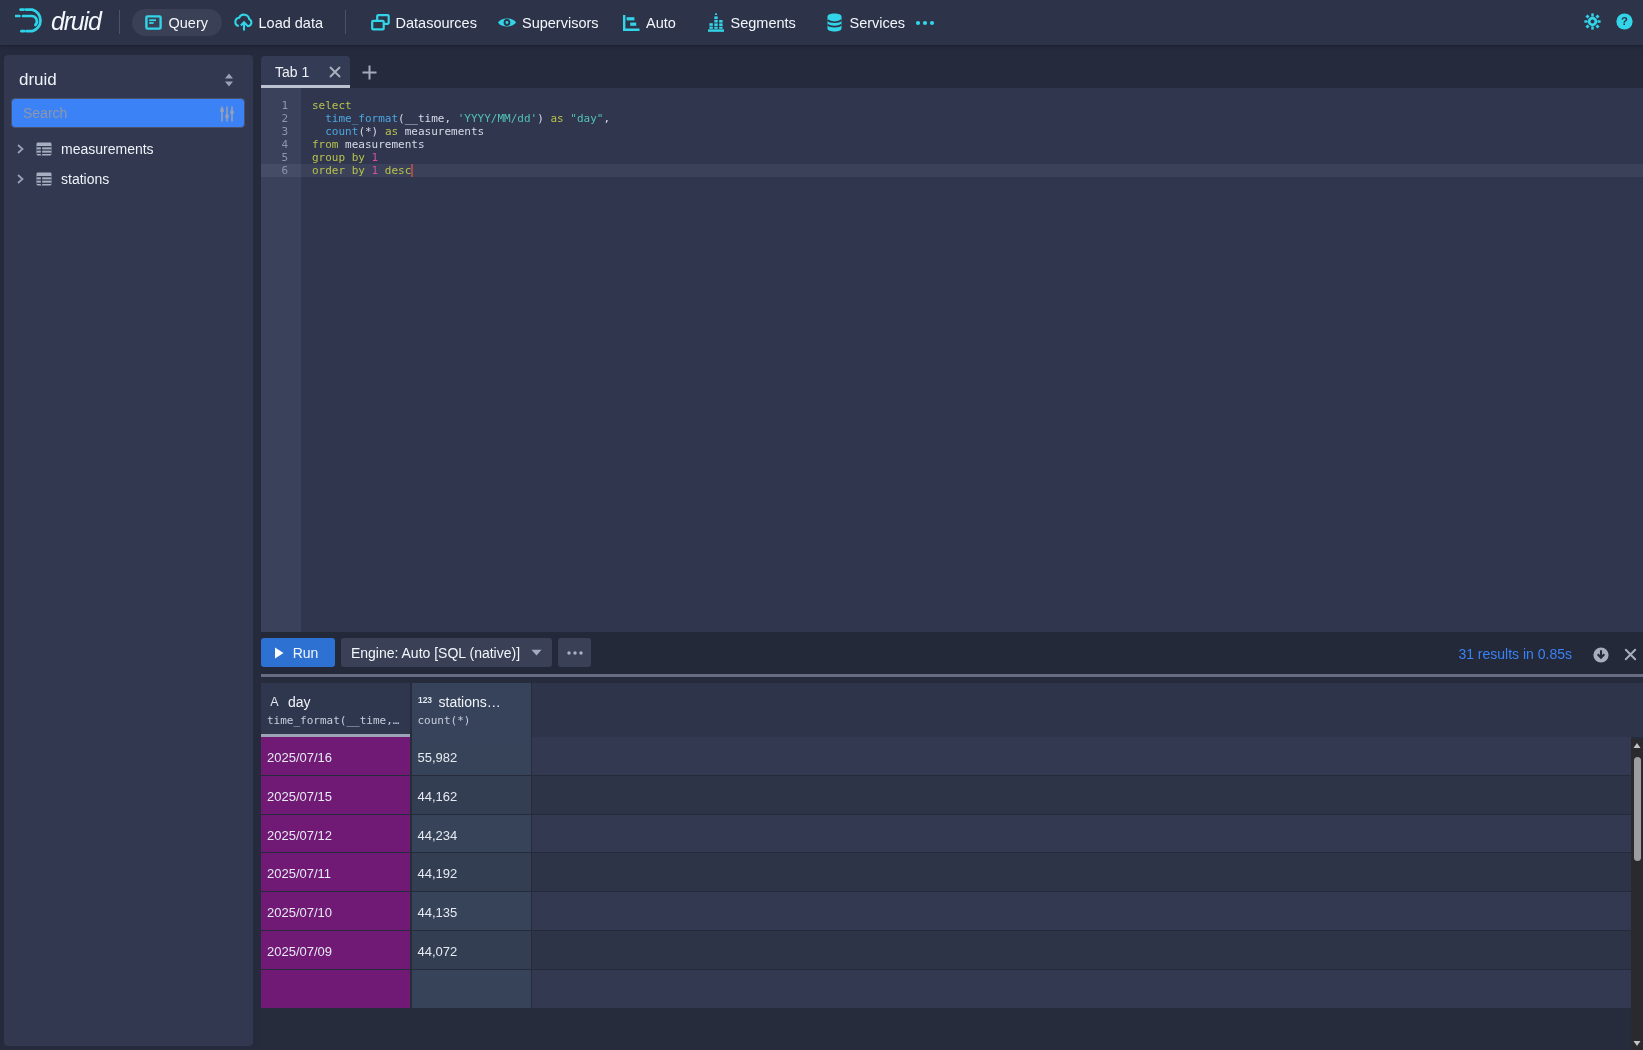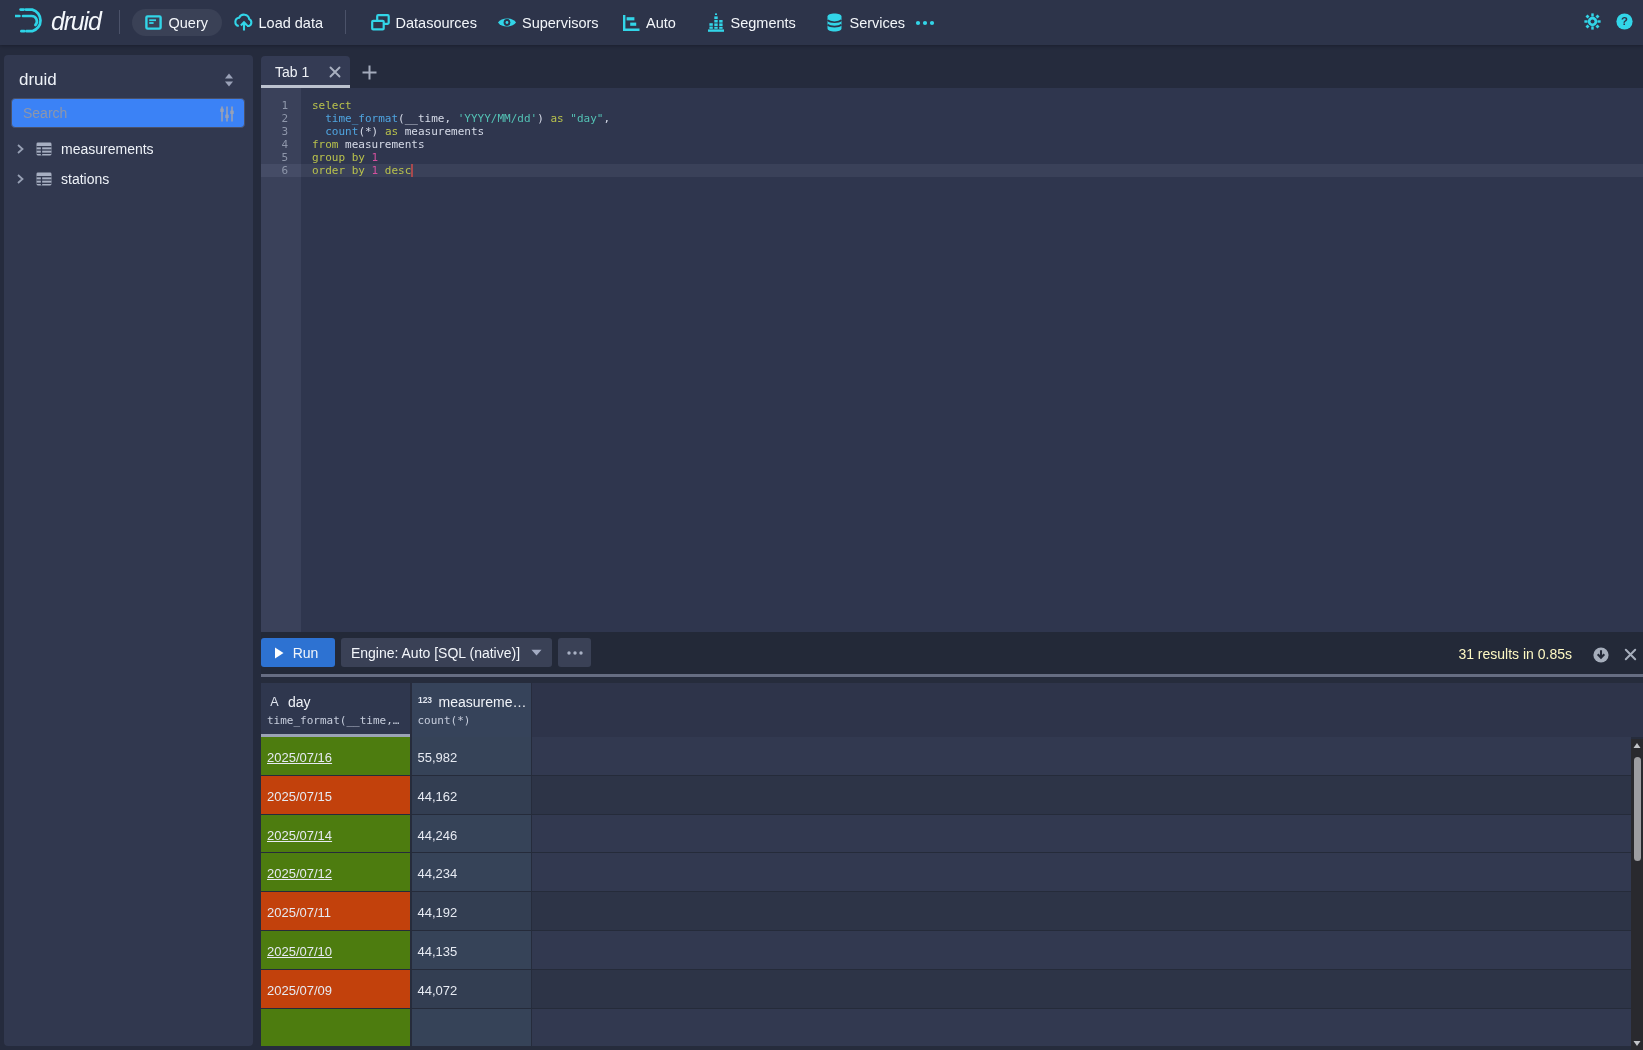--- a/index.html
+++ b/index.html
@@ -102,21 +102,21 @@
   .btn {
     position:absolute; top:6px; height:29px; border-radius:3px;
     display:flex; align-items:center; justify-content:center;
     font-size:14px; color:#f2f5fa; cursor:pointer;
   }
   .btn-run { left:0; width:74px; background:#2d72d2; }
   .btn-run .play { width:10px; height:12px; margin-right:9px; margin-left:-4px; }
   .btn-engine { left:80px; width:211px; background:#3a4156; }
   .btn-engine .caret { margin-left:11px; width:11px; height:7px; }
   .btn-more { left:297px; width:33px; background:#3a4156; }
-  .run-status { position:absolute; right:71px; top:0; height:44px; display:flex; align-items:center; font-size:14px; color:#fef9c3; }
+  .run-status { position:absolute; right:71px; top:0; height:44px; display:flex; align-items:center; font-size:14px; color:#3b82f6; }
   .run-dl { position:absolute; right:34px; top:14.5px; width:16px; height:16px; cursor:pointer; }
   .run-x { position:absolute; right:6px; top:16px; width:13px; height:13px; cursor:pointer; }
   .run-divider { position:absolute; left:0; right:0; top:41.5px; height:3px; background:#666d82; }
 
   
   .results { position:absolute; left:0; top:633px; right:0; bottom:0; background:#262c3c; }
   .rt-header { position:absolute; left:0; top:5px; right:12px; height:54px; background:#272c3d; }
   .rt-header .hfill { position:absolute; left:271px; top:0; right:-12px; height:100%; background:#2e344a; }
   .hcell { position:absolute; top:0; height:54px; }
   .hcell.c1 { left:0; width:149px; background:#2f374e; }
@@ -129,24 +129,24 @@
   .rt-body { position:absolute; left:0; top:59px; right:12px; bottom:0; overflow:hidden; }
   .rrow { position:relative; height:38.8px; }
   .rrow .c1cell, .rrow .c2cell, .rrow .fill {
     position:absolute; top:0; height:37.8px;
     font-size:13px; color:#e6eaf2; padding:13px 0 0 6px; white-space:nowrap;
   }
   .rrow .c1cell { left:0; width:149px; }
   .rrow .c2cell { left:150.5px; width:119px; }
   .rrow .fill { left:271px; right:0; }
   .rrow .border { position:absolute; left:0; right:0; bottom:0; height:1px; background:#252b3a; }
-  .rrow.odd .c1cell { background:#4d7c0f;text-decoration:underline; }
+  .rrow.odd .c1cell { background:#701a75; }
   .rrow.odd .c2cell { background:#364358; }
   .rrow.odd .fill { background:#323950; }
-  .rrow.even .c1cell { background:#c2410c; }
+  .rrow.even .c1cell { background:#701a75; }
   .rrow.even .c2cell { background:#333e52; }
   .rrow.even .fill { background:#2d3447; }
 
   
   .vscroll { position:absolute; right:0; top:61px; width:12px; bottom:0; background:#29292e; }
   .vs-up { position:absolute; top:3px; left:2px; width:8px; height:8px; }
   .vs-down { position:absolute; bottom:3px; left:2px; width:8px; height:8px; }
   .vs-thumb { position:absolute; left:2.5px; top:18px; width:7px; height:104px; background:#9d9da1; border-radius:4px; }
 </style>
 </head>
@@ -400,45 +400,39 @@
         <div class="hname">
           <span class="htype">A</span>
           <span>day</span>
         </div>
         <div class="hexpr">time_format(__time,…</div>
         <div class="hsort"></div>
       </div>
       <div class="hcell c2">
         <div class="hname">
           <span class="htype small">123</span>
-          <span>measureme…</span>
+          <span>stations…</span>
         </div>
         <div class="hexpr">count(*)</div>
       </div>
     </div>
     <div class="rt-body">
         <div class="rrow odd">
           <div class="c1cell">2025/07/16</div>
           <div class="c2cell">55,982</div>
           <div class="fill"></div>
           <div class="border"></div>
         </div>
         <div class="rrow even">
           <div class="c1cell">2025/07/15</div>
           <div class="c2cell">44,162</div>
           <div class="fill"></div>
           <div class="border"></div>
         </div>
         <div class="rrow odd">
-          <div class="c1cell">2025/07/14</div>
-          <div class="c2cell">44,246</div>
-          <div class="fill"></div>
-          <div class="border"></div>
-        </div>
-        <div class="rrow odd">
           <div class="c1cell">2025/07/12</div>
           <div class="c2cell">44,234</div>
           <div class="fill"></div>
           <div class="border"></div>
         </div>
         <div class="rrow even">
           <div class="c1cell">2025/07/11</div>
           <div class="c2cell">44,192</div>
           <div class="fill"></div>
           <div class="border"></div>

